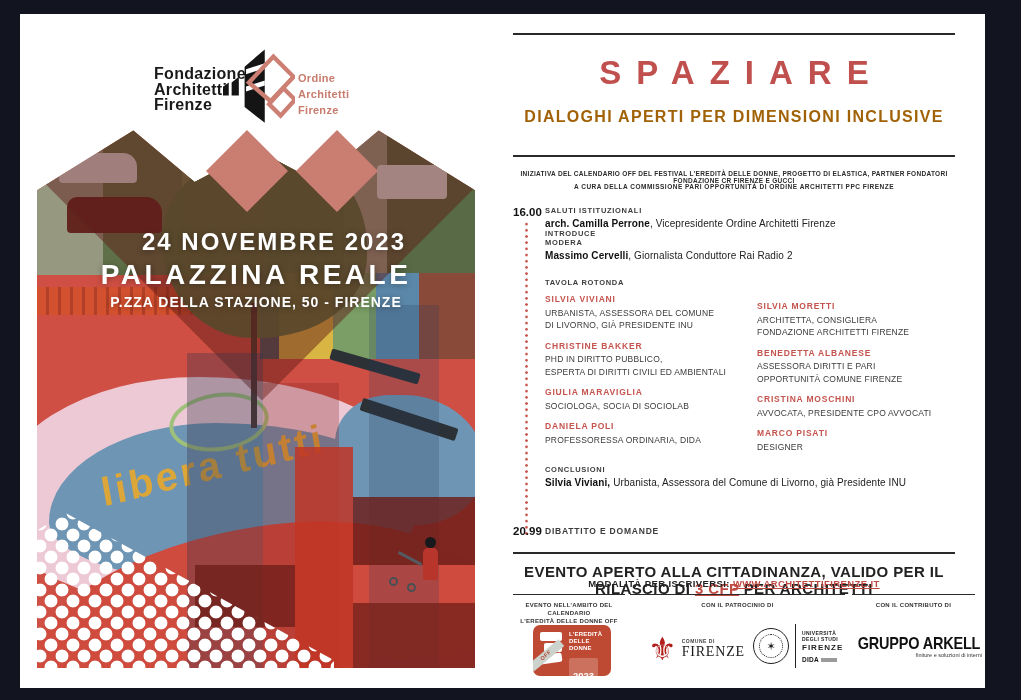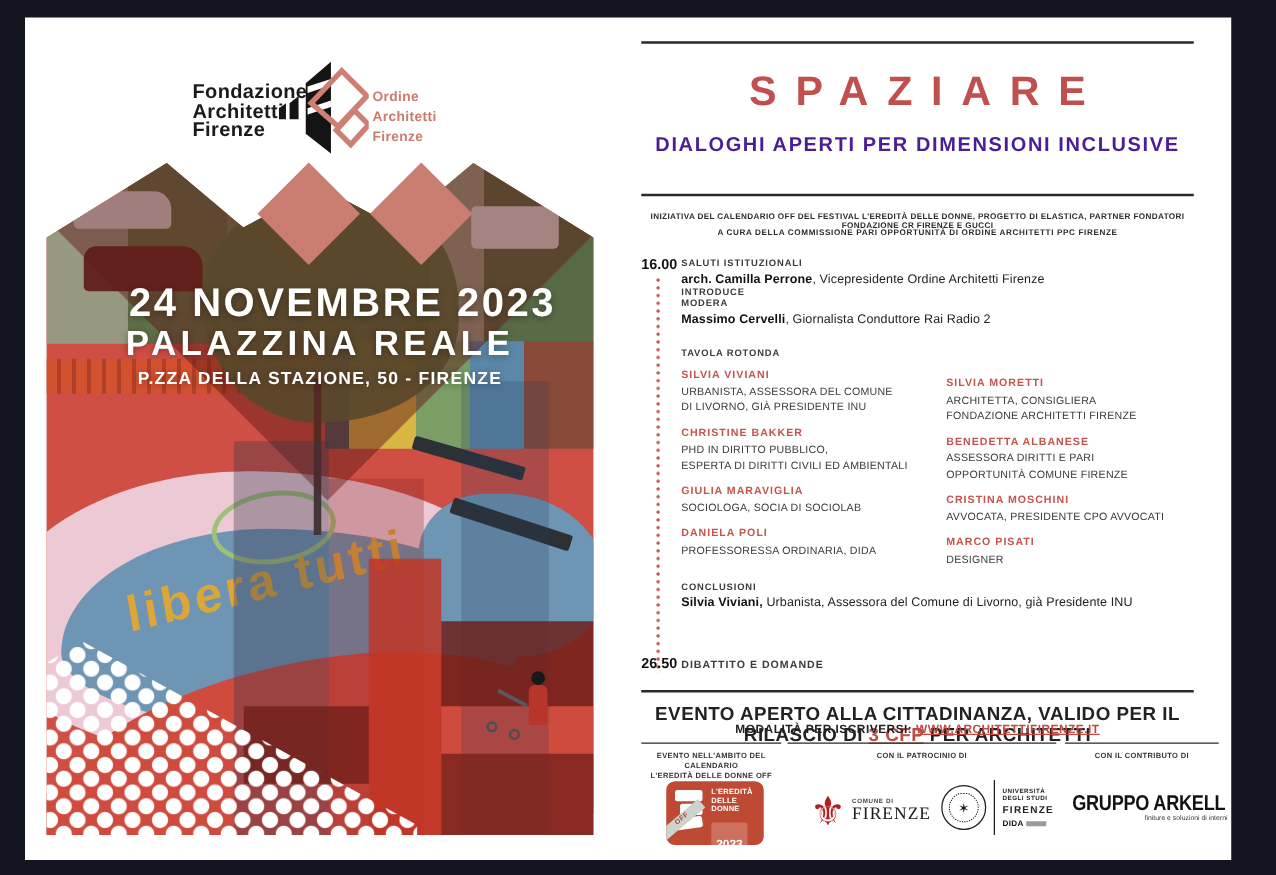--- a/index.html
+++ b/index.html
@@ -76,38 +76,38 @@
     clip-path:polygon(12% 0, 100% 92%, 100% 100%, 0 100%, 0 14%);
   }
   .fig-head { left:388px; top:412px; width:11px; height:11px; background:#17191c; border-radius:50%; }
   .fig-body { left:386px; top:423px; width:15px; height:32px; background:#b8352c; border-radius:5px 5px 2px 2px; }
   .stroller { left:360px; top:432px; width:26px; height:3px; background:#555a60; transform:rotate(28deg); }
   .wheel { width:9px; height:9px; border:2px solid #4a4f55; border-radius:50%; }
   .w1 { left:352px; top:452px; } .w2 { left:370px; top:458px; }
 
   .hero-text { left:0; top:100px; width:100%; text-align:center; color:#ffffff;
     text-shadow:0 1px 6px rgba(0,0,0,.35); }
-  .hero-date  { font-size:32px; font-weight:bold; letter-spacing:2px; line-height:34px;padding-left:36px; }
+  .hero-date  { font-size:24px; font-weight:bold; letter-spacing:2px; line-height:34px;padding-left:36px; }
   .hero-venue { font-size:28px; font-weight:bold; letter-spacing:3.5px; line-height:32px; }
   .hero-addr  { font-size:14px; font-weight:bold; letter-spacing:1px; line-height:22px; }
 
   .diamond { width:58px; height:58px; background:#ca7d71; transform:rotate(45deg); }
   .d1 { left:198px; top:128px; } .d2 { left:288px; top:128px; }
 
   
   .rule { background:#2a2a2a; height:1.5px; }
   .rule-top { left:493px; top:19px;  width:442px; }
   .rule-mid { left:493px; top:141px; width:442px; }
   .rule-bot { left:493px; top:538px; width:442px; }
 
   .title { left:493px; top:40px; width:442px; text-align:center;
     font-size:33px; font-weight:bold; letter-spacing:15px; padding-left:15px;
     color:#c0504d; }
   .subtitle { left:493px; top:94px; width:442px; text-align:center;
-    font-size:16px; font-weight:bold; letter-spacing:1.3px; color:#4c1d95; }
+    font-size:16px; font-weight:bold; letter-spacing:1.3px; color:#a16207; }
 
   .intro1 { left:493px; top:156px; width:442px; text-align:center;
     font-size:6.5px; font-weight:bold; letter-spacing:.3px; color:#2b2b2b; }
   .intro2 { left:493px; top:169px; width:442px; text-align:center;
     font-size:6.5px; font-weight:bold; letter-spacing:.5px; color:#2b2b2b; }
 
   .program { left:493px; top:192px; width:442px; height:346px; }
   .ptime { position:absolute; left:0; font-size:11.5px; font-weight:bold; color:#111; }
   .t-start { top:0; } .t-end { top:319px; }
   .dotline { position:absolute; left:12px; top:15px; width:3px; height:317px;
@@ -238,21 +238,21 @@
   <div class="abs rule rule-top"></div>
   <div class="abs title">SPAZIARE</div>
   <div class="abs subtitle">DIALOGHI APERTI PER DIMENSIONI INCLUSIVE</div>
   <div class="abs rule rule-mid"></div>
   <div class="abs intro1">INIZIATIVA DEL CALENDARIO OFF DEL FESTIVAL L'EREDITÀ DELLE DONNE, PROGETTO DI ELASTICA, PARTNER FONDATORI FONDAZIONE CR FIRENZE E GUCCI</div>
   <div class="abs intro2">A CURA DELLA COMMISSIONE PARI OPPORTUNITÀ DI ORDINE ARCHITETTI PPC FIRENZE</div>
 
   <div class="abs program">
     <div class="ptime t-start">16.00</div>
     <div class="dotline"></div>
-    <div class="ptime t-end">26.50</div>
+    <div class="ptime t-end">20.99</div>
     <div class="debate">DIBATTITO E DOMANDE</div>
 
     <div class="pflow">
       <div class="plabel">SALUTI ISTITUZIONALI</div>
       <div class="pline"><span class="pname">arch. Camilla Perrone</span><span>, Vicepresidente Ordine Architetti Firenze</span></div>
 
       <div class="plabel mt13">INTRODUCE</div>
 
       <div class="plabel mt13">MODERA</div>
       <div class="pline"><span class="pname">Massimo Cervelli</span><span>, Giornalista Conduttore Rai Radio 2</span></div>

